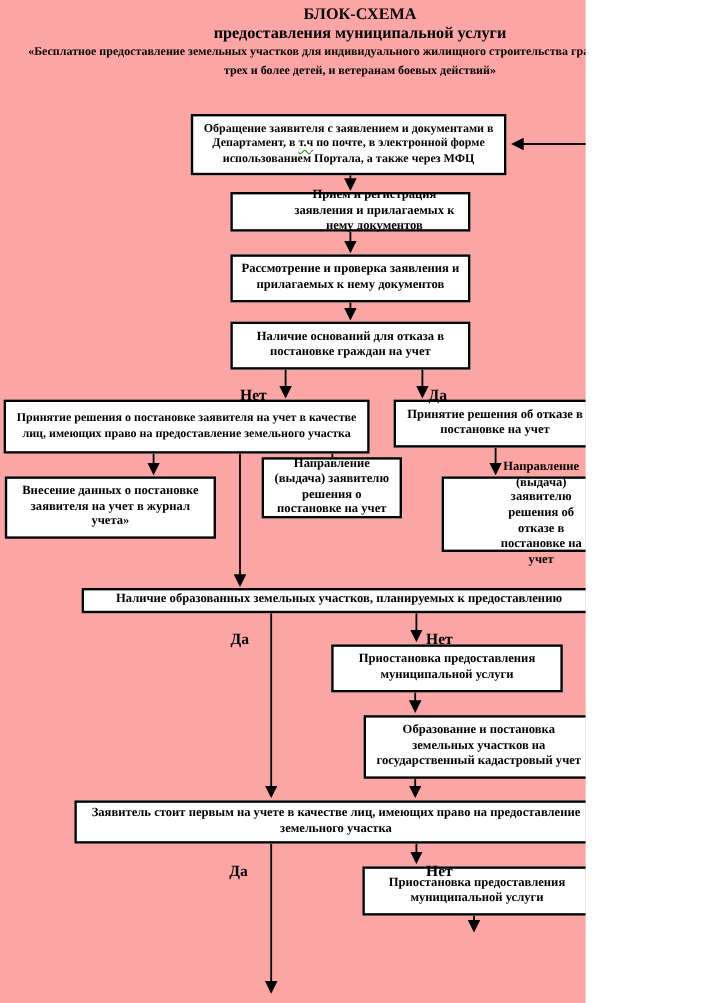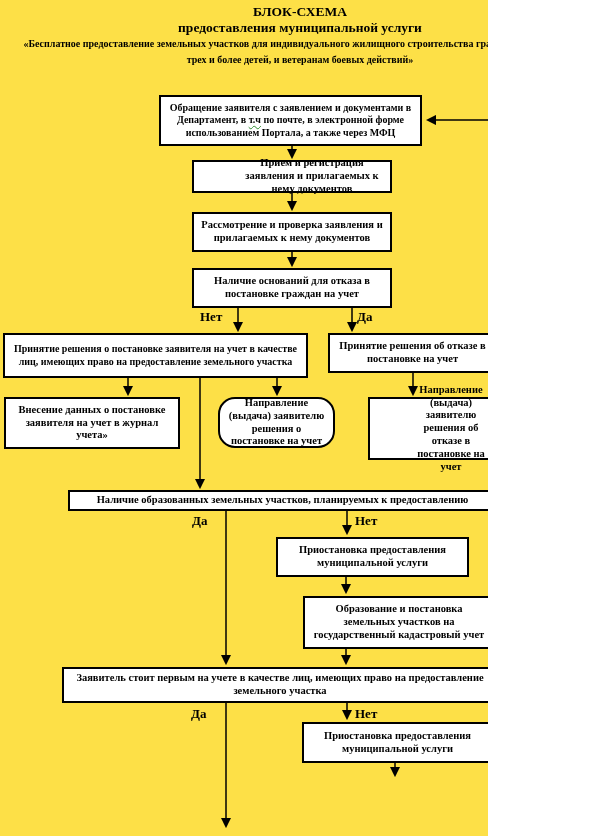--- a/index.html
+++ b/index.html
@@ -1,26 +1,26 @@
 <!DOCTYPE html>
 <html><head>
 <meta charset="utf-8">
 <style>
   html,body{margin:0;padding:0;background:#fff;}
-  .page{position:relative;width:488px;height:836px;background:#fde047;
+  .page{position:relative;width:488px;height:836px;background:#fca5a5;
         font-family:"Liberation Serif","DejaVu Serif",serif;color:#000;overflow:hidden;}
   .title{position:absolute;left:0;top:4px;width:600px;text-align:center;font-weight:bold;}
   .title .t1{font-size:13.5px;line-height:16px;}
   .title .t2{font-size:13.5px;line-height:16px;}
   .title .t3{font-size:10px;line-height:16px;width:562px;margin:0 auto;}
   .box{position:absolute;border:2px solid #000;background:#fff;box-sizing:border-box;
        display:flex;align-items:center;justify-content:center;text-align:center;
        font-weight:bold;font-size:10.5px;line-height:1.22;padding:1px 4px;}
   .box.small{font-size:10px;}
-  .edge-label{position:absolute;font-weight:bold;font-size:13px;line-height:14px;}
+  .edge-label{position:absolute;font-weight:bold;font-size:13px;line-height:14px;margin-top:12px;}
   svg.connectors{position:absolute;left:0;top:0;width:600px;height:836px;}
   svg.connectors line{stroke:#000;stroke-width:1.5;}
   .sp{text-decoration-line:underline;text-decoration-style:wavy;
       text-decoration-color:#2e8b2e;text-decoration-thickness:1px;text-underline-offset:2px;}
 </style>
 </head>
 <body>
 
 <div class="page">
 
@@ -66,21 +66,21 @@
   <div class="box" style="left:192px;top:212px;width:200px;height:40px;">Рассмотрение и проверка заявления и прилагаемых к нему документов</div>
 
   <div class="box" style="left:192px;top:268px;width:200px;height:40px;">Наличие оснований для отказа в постановке граждан на учет</div>
 
   <div class="box small" style="left:3px;top:333px;width:305px;height:45px;">Принятие решения о постановке заявителя на учет в качестве лиц, имеющих право на предоставление земельного участка</div>
 
   <div class="box" style="left:328px;top:333px;width:169px;height:40px;">Принятие решения об отказе в постановке на учет</div>
 
   <div class="box" style="left:4px;top:397px;width:176px;height:52px;">Внесение данных о постановке заявителя на учет в журнал учета»</div>
 
-  <div class="box" style="left:218px;top:397px;width:117px;height:51px;border-radius:17px;">Направление (выдача) заявителю решения о постановке на учет</div>
+  <div class="box" style="left:218px;top:381px;width:117px;height:51px;">Направление (выдача) заявителю решения о постановке на учет</div>
 
   <div class="box" style="left:368px;top:397px;width:128px;height:63px;padding-left:42px;">Направление (выдача) заявителю решения об отказе в  постановке на учет</div>
 
   <div class="box" style="left:68px;top:490px;width:429px;height:21px;padding:0 16px;">Наличие образованных земельных участков, планируемых  к предоставлению</div>
 
   <div class="box" style="left:276px;top:537px;width:193px;height:40px;">Приостановка предоставления муниципальной услуги</div>
 
   <div class="box" style="left:303px;top:596px;width:192px;height:53px;">Образование и постановка земельных участков на государственный кадастровый учет</div>
 
   <div class="box" style="left:62px;top:667px;width:436px;height:36px;">Заявитель стоит первым на учете в качестве лиц, имеющих право на предоставление земельного участка</div>

